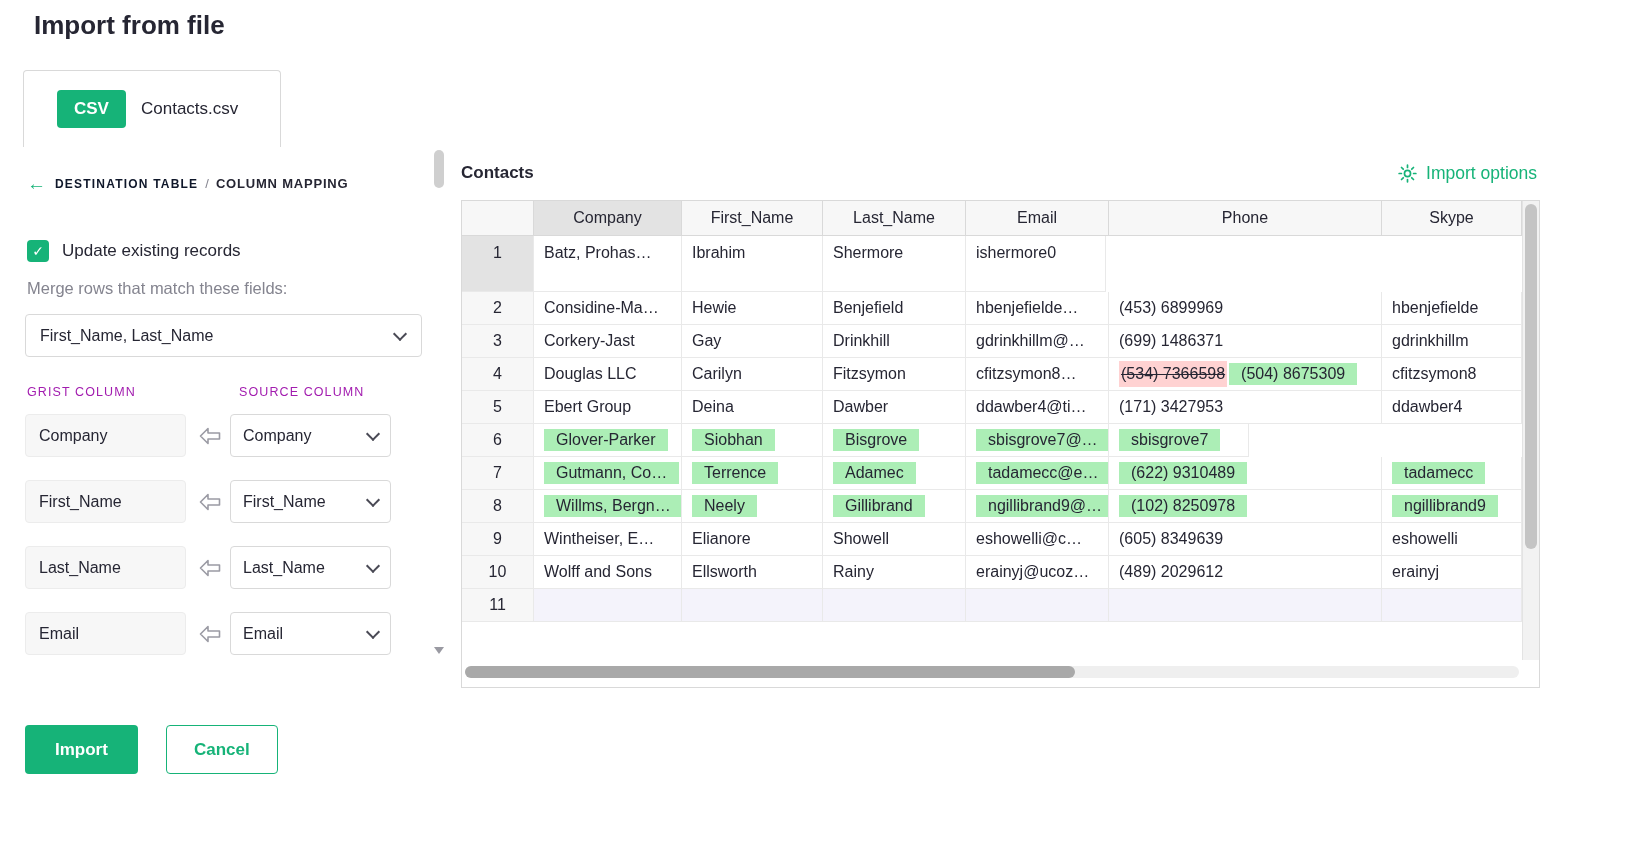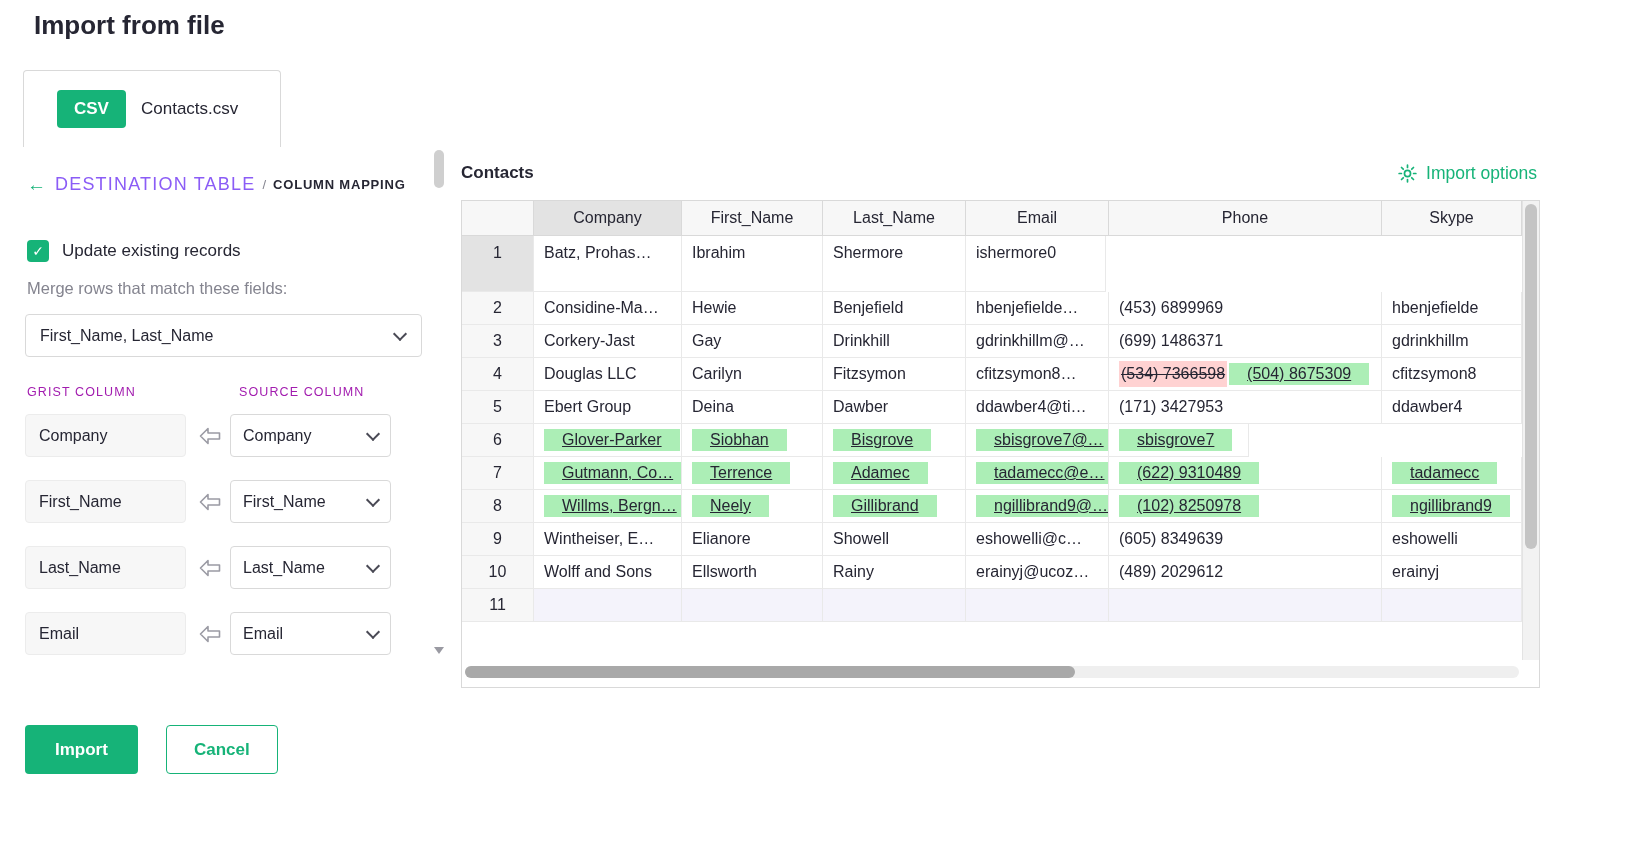--- a/index.html
+++ b/index.html
@@ -13,21 +13,21 @@
     background:#fff; border:1px solid #d9d9d9; border-bottom:none; border-radius:4px 4px 0 0;
     display:flex; align-items:center; padding-left:33px; }
   .csv-badge { background:var(--accent); color:#fff; font-weight:700; font-size:17px;
     padding:9px 17px; border-radius:4px; margin-right:15px; }
   .filename { font-size:17px; }
 
   
   .breadcrumb { position:absolute; left:27px; top:174px; display:flex; align-items:center; }
   .back { display:flex; align-items:center; cursor:pointer; }
   .back-arrow { color:var(--accent); font-size:19px; margin-right:9px; line-height:1; }
-  .bc-parent { color:#8b5cf6; font-size:18px; letter-spacing:1.2px; font-weight:400; }
+  .bc-parent { color:#0f172a; font-size:12px; letter-spacing:1.2px; font-weight:700; }
   .bc-sep { color:#84848f; font-size:13px; margin:0 7px; }
   .bc-current { color:#262633; font-size:13px; letter-spacing:0.8px; font-weight:700; }
 
   
   .update-row { position:absolute; left:27px; top:240px; display:flex; align-items:center; }
   .checkbox { width:22px; height:22px; background:var(--accent); border-radius:4px; color:#fff;
     font-size:14px; display:flex; align-items:center; justify-content:center; cursor:pointer; }
   .update-label { font-size:17px; margin-left:13px; }
 
   .merge-hint { position:absolute; left:27px; top:279px; font-size:16.5px; color:#84848f; }
@@ -82,21 +82,21 @@
   .trow { display:flex; height:33px; }
   .trow.selected { height:56px; }
   .cell { box-sizing:border-box; height:100%; border-right:1px solid #e9e9e9; border-bottom:1px solid #e9e9e9;
     font-size:16px; display:flex; align-items:center; padding:0 4px 0 10px; white-space:nowrap;
     overflow:hidden; background:#fff; cursor:default; }
   .trow.selected .cell { align-items:flex-start; padding-top:8px; }
   .cell.rownum { justify-content:center; padding:0 0; background:var(--header-bg); }
   .trow.selected .cell.rownum { background:var(--selected-header-bg); align-items:flex-start; padding-top:8px; }
   .trow.newrow .cell { background:var(--new-row-bg); }
   .trow.newrow .cell.rownum { background:var(--header-bg); }
-  .hl-added { background:var(--added-highlight); padding:2px 18px;text-decoration:underline; }
+  .hl-added { background:var(--added-highlight); padding:2px 12px; }
   .hl-removed { background:var(--removed-highlight); text-decoration:line-through; padding:4px 2px; margin-right:2px; }
   .filler { height:37px; }
   .hscroll { height:28px; padding:7px 3px 0 3px; box-sizing:border-box; }
   .htrack { position:relative; width:1054px; height:12px; background:#efefef; border-radius:6px; }
   .hthumb { position:absolute; left:0; top:0; width:610px; height:12px; background:#a9a9a9; border-radius:6px; cursor:pointer; }
   .vscroll { position:absolute; top:0; right:0; width:17px; height:459px; background:#f2f2f2;
     border-left:1px solid #e3e3e3; box-sizing:border-box; }
   .vthumb { position:absolute; top:3px; left:2px; width:12px; height:345px; background:#c4c4c4; border-radius:6px; cursor:pointer; }
 </style>
 </head>

